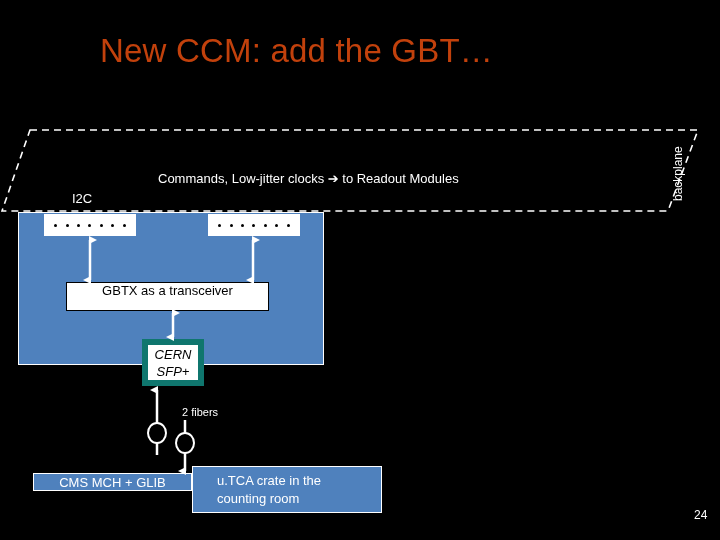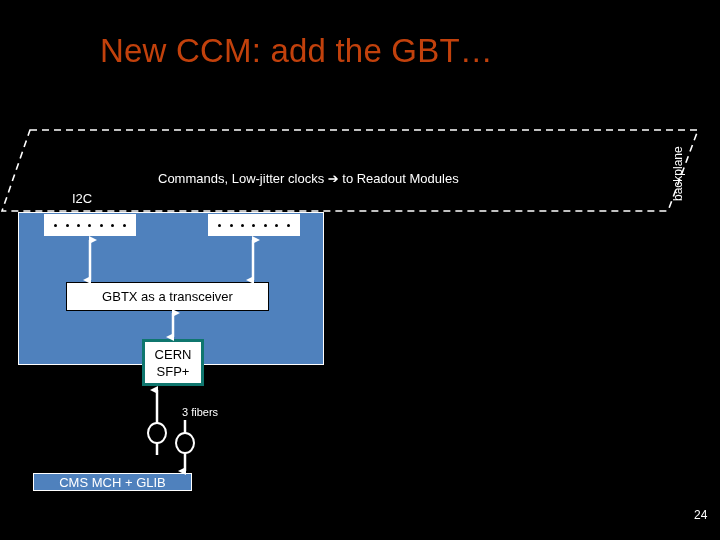--- a/index.html
+++ b/index.html
@@ -113,42 +113,42 @@
     left: 66px;
     top: 282px;
     width: 203px;
     height: 29px;
     background: #ffffff;
     border: 1px solid #000000;
     box-sizing: border-box;
     color: #000000;
     font-size: 13px;
     display: flex;
-    align-items: center;
     justify-content: center;
   }
 
   
   #sfp-box {
     position: absolute;
     left: 142px;
     top: 339px;
     width: 62px;
     height: 47px;
     background: #ffffff;
-    border: 3px solid #0f766e;
+    border: 6px solid #0f766e;
     box-sizing: border-box;
     color: #000000;
     font-size: 13px;
     line-height: 17px;
     display: flex;
     flex-direction: column;
     align-items: center;
     justify-content: center;
     text-align: center;
+    font-style: italic;
   }
 
   
   #fibers-label {
     position: absolute;
     left: 182px;
     top: 406px;
     font-size: 11px;
     color: #ffffff;
     white-space: nowrap;
@@ -244,24 +244,28 @@
 
   <div id="gbtx-box">
     <span>GBTX as a transceiver</span>
   </div>
 
   <div id="sfp-box">
     <span>CERN</span>
     <span>SFP+</span>
   </div>
 
-  <div id="fibers-label">3 fibers</div>
+  <div id="fibers-label">2 fibers</div>
 
   <div id="mch-box">
     <span>CMS MCH + GLIB</span>
+  </div>
+  <div id="utca-box">
+    <div>u.TCA crate in the</div>
+    <div>counting room</div>
   </div>
 
   <svg id="arrows" viewBox="0 0 720 540">
     <defs>
       <marker id="arrowhead-up" markerWidth="8" markerHeight="8" refX="4" refY="7" orient="auto" markerUnits="userSpaceOnUse">
         <polygon points="4,0 8,8 0,8" fill="#ffffff"></polygon>
       </marker>
       <marker id="arrowhead-down" markerWidth="8" markerHeight="8" refX="4" refY="1" orient="auto" markerUnits="userSpaceOnUse">
         <polygon points="4,8 0,0 8,0" fill="#ffffff"></polygon>
       </marker>

